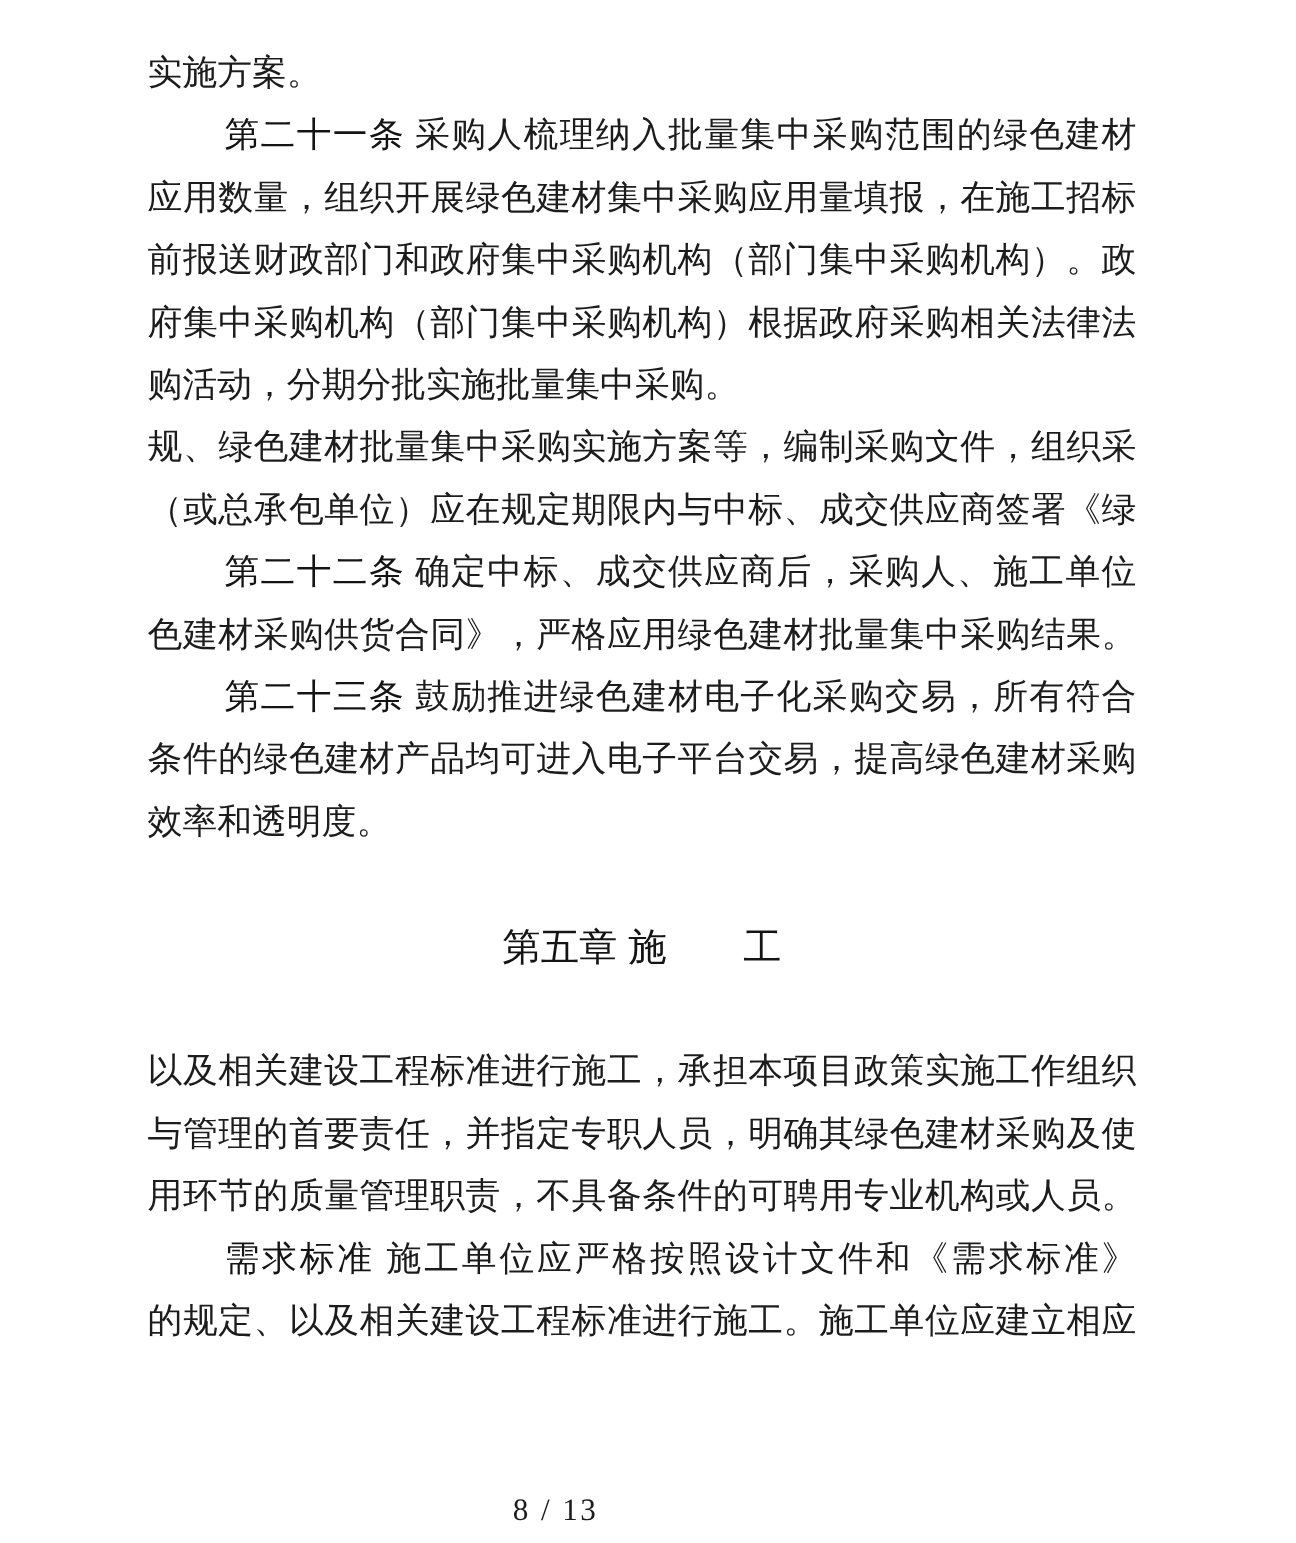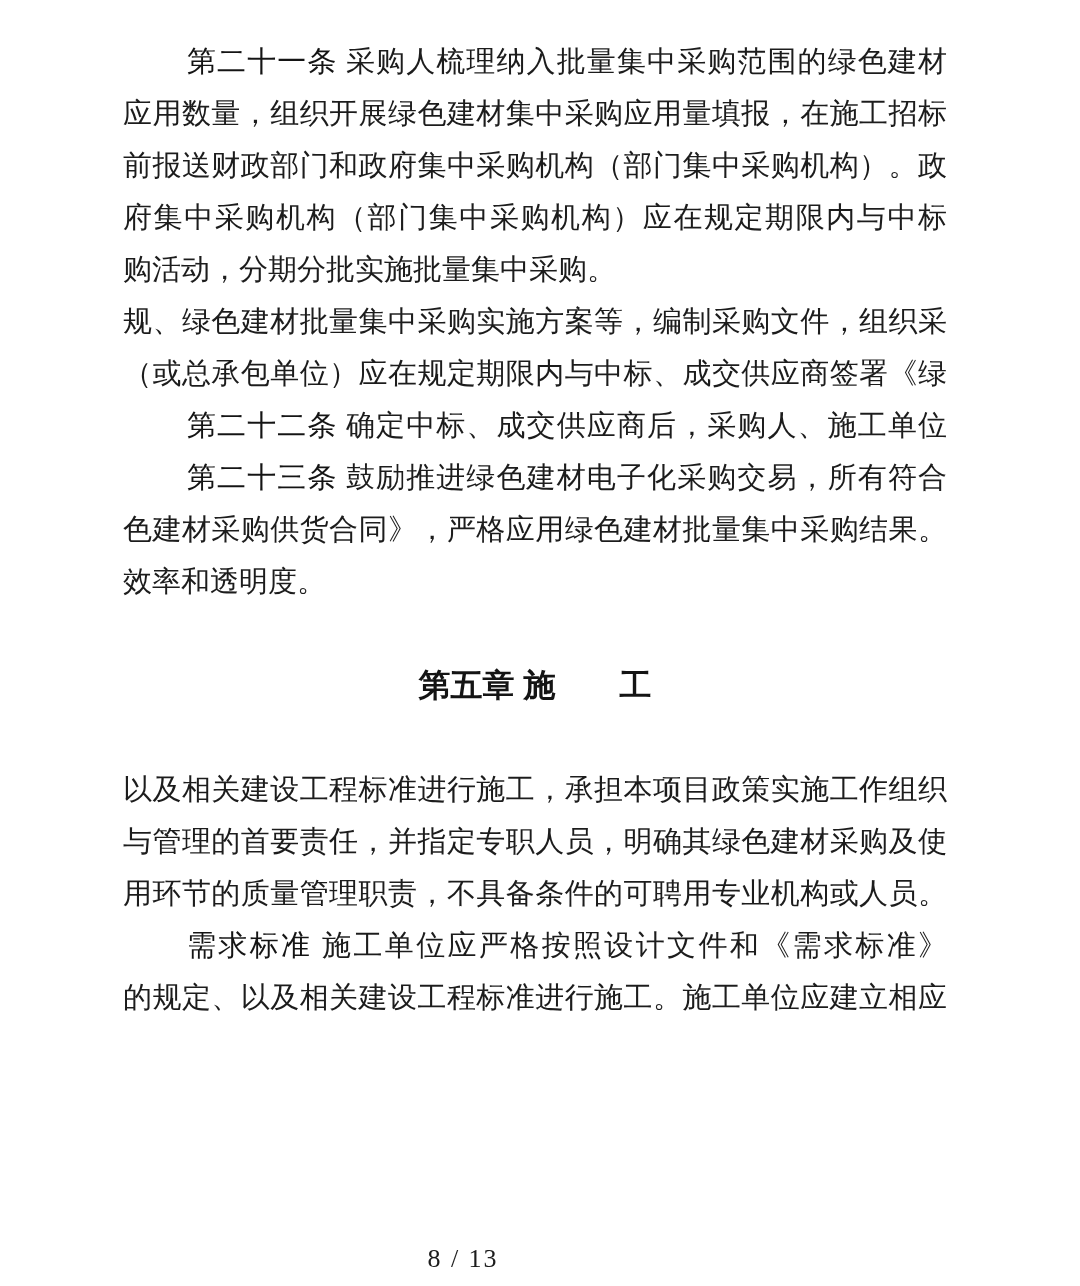--- a/index.html
+++ b/index.html
@@ -38,21 +38,21 @@
   .line.lead { text-indent: 64px; }
   .line.lead b {
     font-family: "Liberation Sans", "DejaVu Sans", sans-serif;
     font-weight: 400;
     color: #141414;
   }
   .line.end { text-align: left; }
   .line.chapter {
     text-align: center;
     text-align-last: center;
-    font-weight: 700;
+    font-weight: 400;
     font-size: 32px;
     color: #141414;
     font-family: "Liberation Sans", "DejaVu Sans", sans-serif;
   }
   .line.spacer { height: 52px; }
   .footer {
     position: absolute;
     top: 1244px;
     left: 0;
     width: 926px;
@@ -60,30 +60,32 @@
     font-size: 26px;
     letter-spacing: 2px;
     color: #1c1c1c;
   }
 </style>
 </head>
 <body>
 
 <div class="page">
   <div class="doc-body">
+      <div class="line end">实施方案。</div>
       <div class="line lead"><b>第二十一条</b> 采购人梳理纳入批量集中采购范围的绿色建材</div>
       <div class="line full">应用数量，组织开展绿色建材集中采购应用量填报，在施工招标</div>
       <div class="line full">前报送财政部门和政府集中采购机构（部门集中采购机构）。政</div>
-      <div class="line full">府集中采购机构（部门集中采购机构）应在规定期限内与中标</div>
+      <div class="line full">府集中采购机构（部门集中采购机构）根据政府采购相关法律法</div>
       <div class="line end">购活动，分期分批实施批量集中采购。</div>
       <div class="line full">规、绿色建材批量集中采购实施方案等，编制采购文件，组织采</div>
       <div class="line full">（或总承包单位）应在规定期限内与中标、成交供应商签署《绿</div>
       <div class="line lead"><b>第二十二条</b> 确定中标、成交供应商后，采购人、施工单位</div>
+      <div class="line full">色建材采购供货合同》，严格应用绿色建材批量集中采购结果。</div>
       <div class="line lead"><b>第二十三条</b> 鼓励推进绿色建材电子化采购交易，所有符合</div>
-      <div class="line full">色建材采购供货合同》，严格应用绿色建材批量集中采购结果。</div>
+      <div class="line full">条件的绿色建材产品均可进入电子平台交易，提高绿色建材采购</div>
       <div class="line end">效率和透明度。</div>
       <div class="line spacer"></div>
       <div class="line chapter">第五章 施　　工</div>
       <div class="line spacer"></div>
       <div class="line full">以及相关建设工程标准进行施工，承担本项目政策实施工作组织</div>
       <div class="line full">与管理的首要责任，并指定专职人员，明确其绿色建材采购及使</div>
       <div class="line full">用环节的质量管理职责，不具备条件的可聘用专业机构或人员。</div>
       <div class="line lead"><b>需求标准</b> 施工单位应严格按照设计文件和《需求标准》</div>
       <div class="line full">的规定、以及相关建设工程标准进行施工。施工单位应建立相应</div>
     </div>

